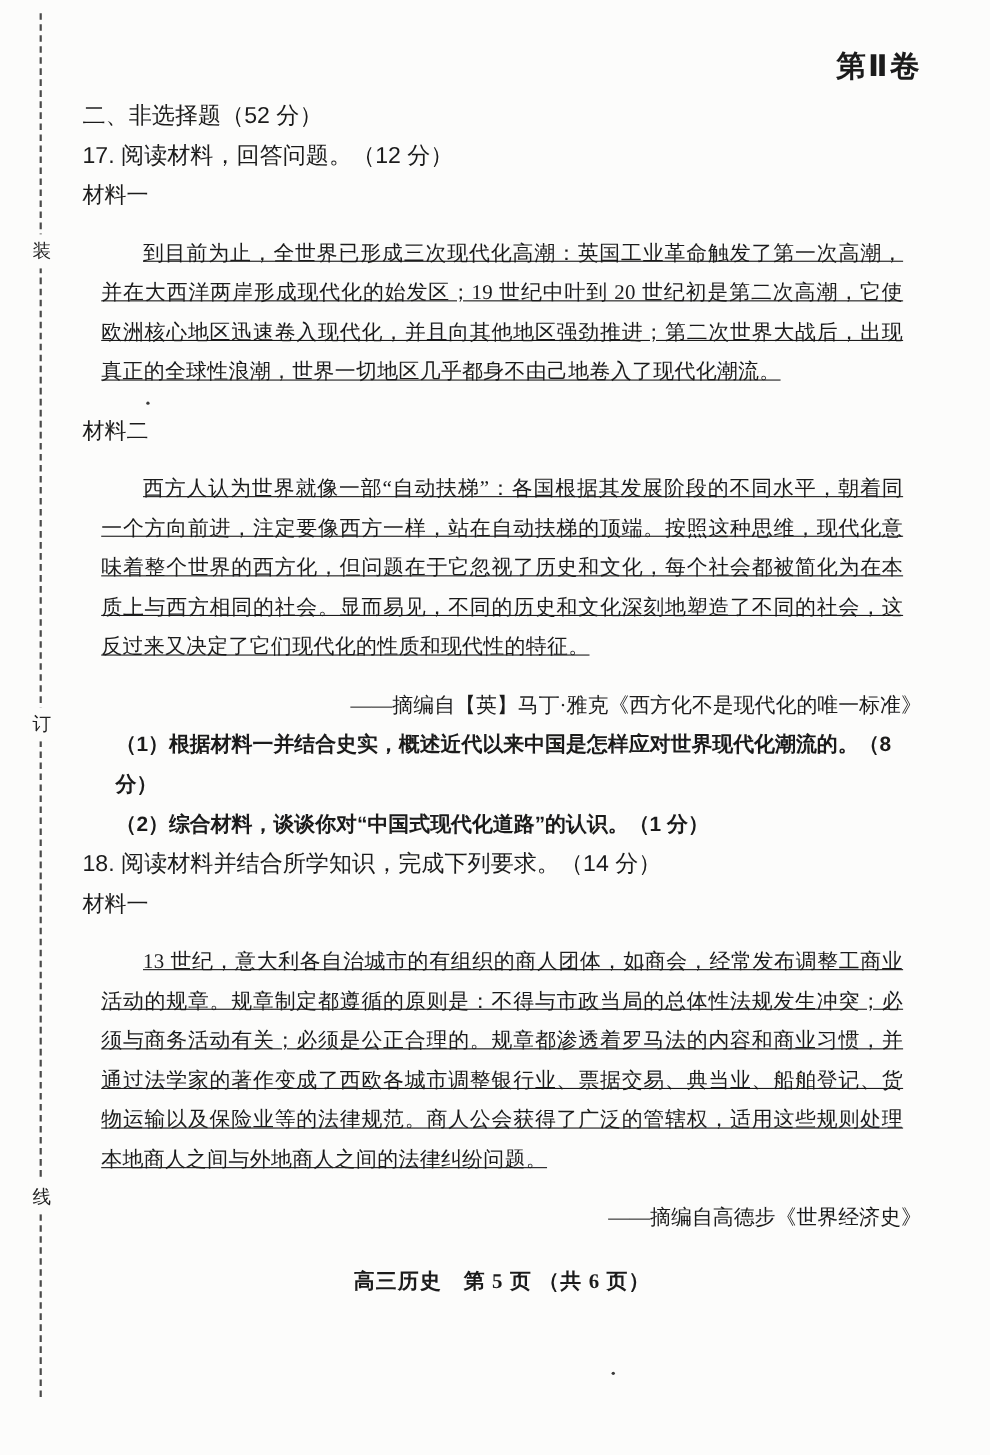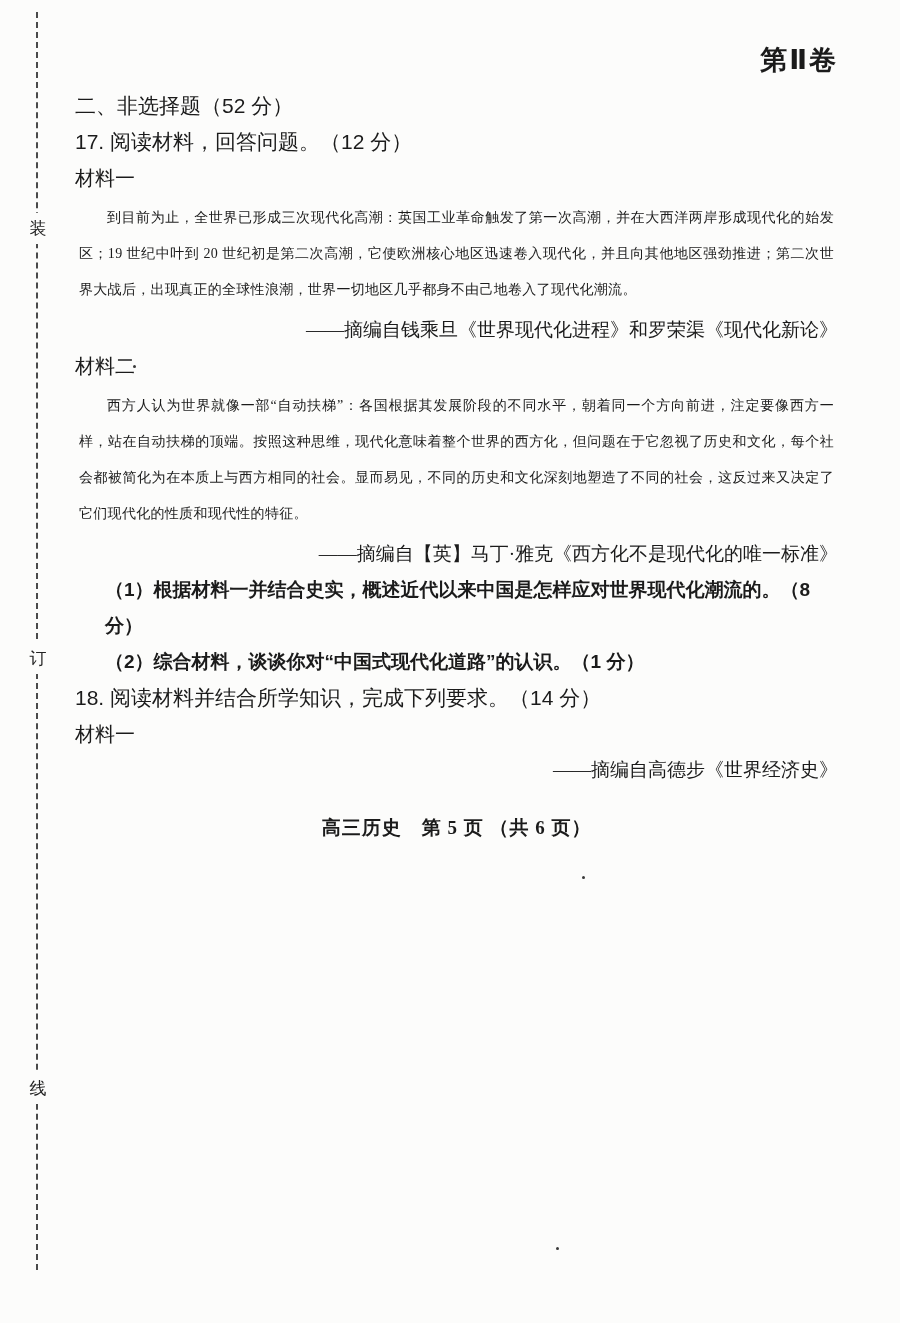--- a/index.html
+++ b/index.html
@@ -55,26 +55,27 @@
     font-weight: normal;
     font-family: "Liberation Sans", "DejaVu Sans", sans-serif;
   }
   .material-label {
     font-size: 20px;
     line-height: 36px;
     font-weight: normal;
     font-family: "Liberation Sans", "DejaVu Sans", sans-serif;
   }
   .para {
-    margin: 4px;
-    font-size: 14px;
+    margin: 17px;
+    font-size: 19px;
     line-height: 36px;
     letter-spacing: 0.3px;
     text-align: justify;
     text-indent: 2em;
+    text-decoration: underline;
   }
   .attribution {
     font-size: 19px;
     line-height: 36px;
     text-align: right;
   }
   .subq {
     font-size: 19px;
     line-height: 36px;
     font-weight: bold;
@@ -112,31 +113,31 @@
   <span class="binding-char bc-bot">线</span>
 
   <div class="content">
     <h1 class="vol-title">第Ⅱ卷</h1>
 
     <h2 class="sec-heading">二、非选择题（52 分）</h2>
 
     <h3 class="q-stem">17. 阅读材料，回答问题。（12 分）</h3>
     <div class="material-label">材料一</div>
     <p class="para">到目前为止，全世界已形成三次现代化高潮：英国工业革命触发了第一次高潮，并在大西洋两岸形成现代化的始发区；19 世纪中叶到 20 世纪初是第二次高潮，它使欧洲核心地区迅速卷入现代化，并且向其他地区强劲推进；第二次世界大战后，出现真正的全球性浪潮，世界一切地区几乎都身不由己地卷入了现代化潮流。</p>
-    <div class="attribution">——摘编自钱乘旦《世界现代化进程》和罗荣渠《现代化新论》</div>
 
     <div class="material-label">材料二</div>
     <p class="para">西方人认为世界就像一部“自动扶梯”：各国根据其发展阶段的不同水平，朝着同一个方向前进，注定要像西方一样，站在自动扶梯的顶端。按照这种思维，现代化意味着整个世界的西方化，但问题在于它忽视了历史和文化，每个社会都被简化为在本质上与西方相同的社会。显而易见，不同的历史和文化深刻地塑造了不同的社会，这反过来又决定了它们现代化的性质和现代性的特征。</p>
     <div class="attribution">——摘编自【英】马丁·雅克《西方化不是现代化的唯一标准》</div>
 
     <div class="subq">（1）根据材料一并结合史实，概述近代以来中国是怎样应对世界现代化潮流的。（8 分）</div>
     <div class="subq">（2）综合材料，谈谈你对“中国式现代化道路”的认识。（1 分）</div>
 
     <h3 class="q-stem">18. 阅读材料并结合所学知识，完成下列要求。（14 分）</h3>
     <div class="material-label">材料一</div>
+    <p class="para">13 世纪，意大利各自治城市的有组织的商人团体，如商会，经常发布调整工商业活动的规章。规章制定都遵循的原则是：不得与市政当局的总体性法规发生冲突；必须与商务活动有关；必须是公正合理的。规章都渗透着罗马法的内容和商业习惯，并通过法学家的著作变成了西欧各城市调整银行业、票据交易、典当业、船舶登记、货物运输以及保险业等的法律规范。商人公会获得了广泛的管辖权，适用这些规则处理本地商人之间与外地商人之间的法律纠纷问题。</p>
     <div class="attribution">——摘编自高德步《世界经济史》</div>
 
     <div class="page-footer">高三历史　第 5 页 （共 6 页）</div>
   </div>
 
   <div class="speck speck-1"></div>
   <div class="speck speck-2"></div>
   <div class="speck speck-3"></div>
 </div>
 

